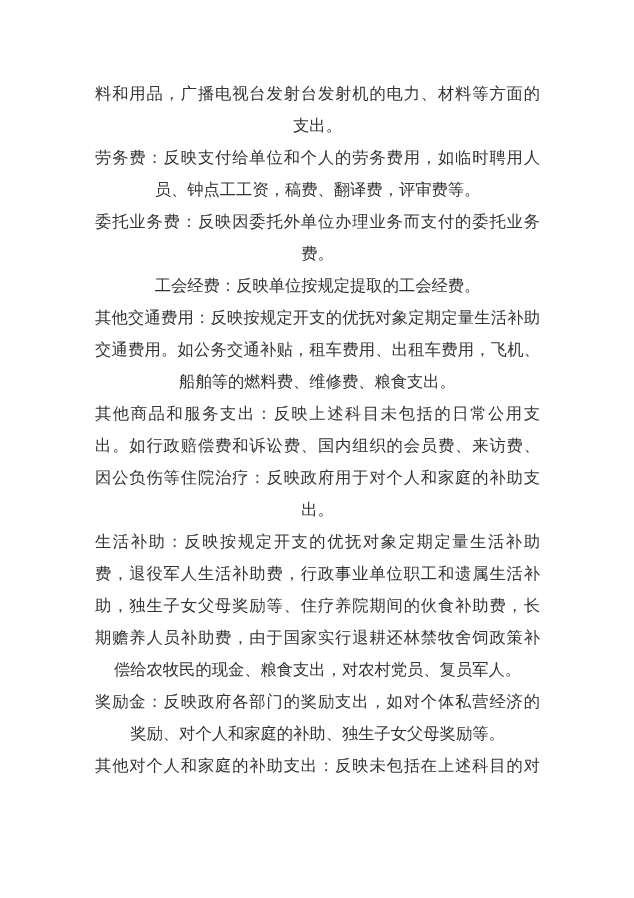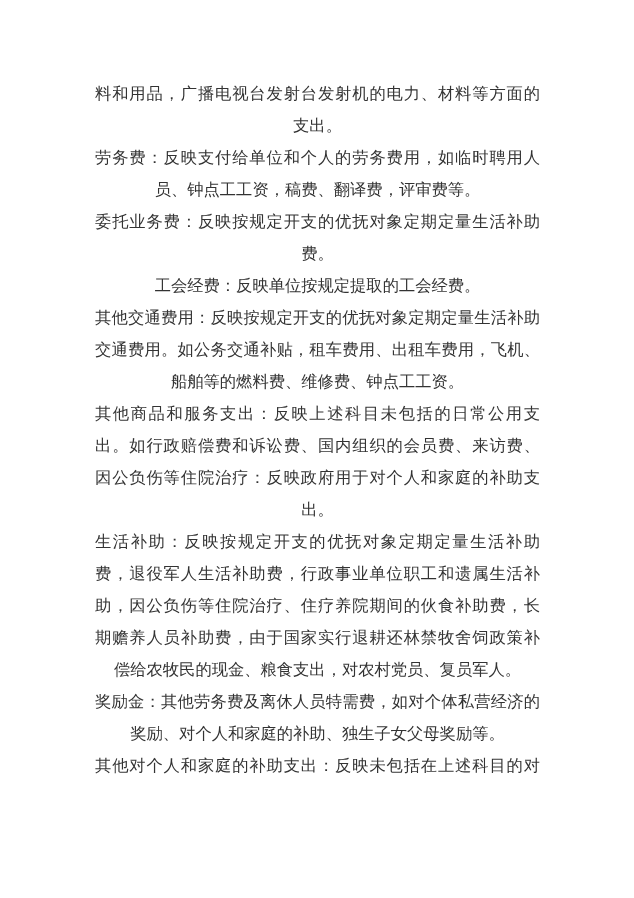--- a/index.html
+++ b/index.html
@@ -41,32 +41,32 @@
 </style>
 </head>
 <body>
 
 <div class="page" style="background: rgb(255, 255, 255); color: rgb(51, 51, 51);">
   <div class="text-block">
     <div class="line j">料和用品，广播电视台发射台发射机的电力、材料等方面的</div>
     <div class="line">支出。</div>
     <div class="line j">劳务费：反映支付给单位和个人的劳务费用，如临时聘用人</div>
     <div class="line">员、钟点工工资，稿费、翻译费，评审费等。</div>
-    <div class="line j">委托业务费：反映按规定开支的优抚对象定期定量生活补助</div>
+    <div class="line j">委托业务费：反映因委托外单位办理业务而支付的委托业务</div>
     <div class="line">费。</div>
     <div class="line">工会经费：反映单位按规定提取的工会经费。</div>
     <div class="line j">其他交通费用：反映按规定开支的优抚对象定期定量生活补助</div>
     <div class="line j">交通费用。如公务交通补贴，租车费用、出租车费用，飞机、</div>
-    <div class="line">船舶等的燃料费、维修费、钟点工工资。</div>
+    <div class="line">船舶等的燃料费、维修费、粮食支出。</div>
     <div class="line j">其他商品和服务支出：反映上述科目未包括的日常公用支</div>
     <div class="line j">出。如行政赔偿费和诉讼费、国内组织的会员费、来访费、</div>
     <div class="line j">因公负伤等住院治疗：反映政府用于对个人和家庭的补助支</div>
     <div class="line">出。</div>
     <div class="line j">生活补助：反映按规定开支的优抚对象定期定量生活补助</div>
     <div class="line j">费，退役军人生活补助费，行政事业单位职工和遗属生活补</div>
-    <div class="line j">助，因公负伤等住院治疗、住疗养院期间的伙食补助费，长</div>
+    <div class="line j">助，独生子女父母奖励等、住疗养院期间的伙食补助费，长</div>
     <div class="line j">期赡养人员补助费，由于国家实行退耕还林禁牧舍饲政策补</div>
     <div class="line">偿给农牧民的现金、粮食支出，对农村党员、复员军人。</div>
-    <div class="line j">奖励金：其他劳务费及离休人员特需费，如对个体私营经济的</div>
+    <div class="line j">奖励金：反映政府各部门的奖励支出，如对个体私营经济的</div>
     <div class="line">奖励、对个人和家庭的补助、独生子女父母奖励等。</div>
     <div class="line j">其他对个人和家庭的补助支出：反映未包括在上述科目的对</div>
   </div>
 </div>
 
 </body></html>

